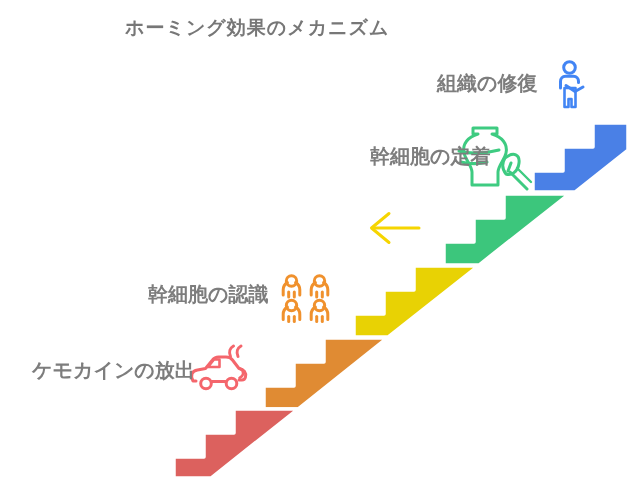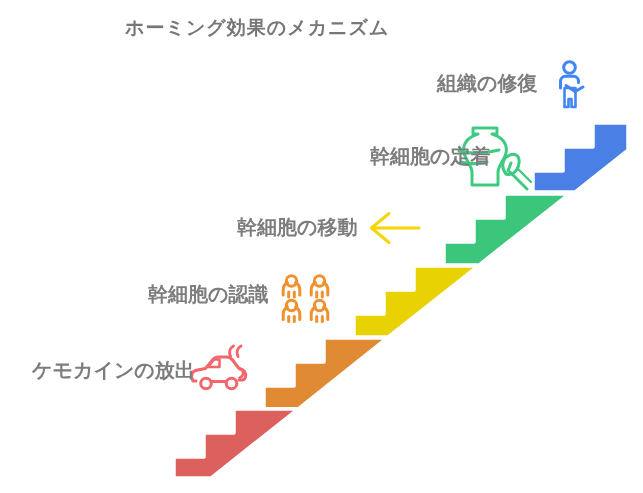--- a/index.html
+++ b/index.html
@@ -80,17 +80,16 @@
       <circle cx="231.5" cy="383.5" r="5.3"></circle>
       <path d="M214,359.5 l-6,7.5 h11.5 v-7.5 z" stroke-width="2.6"></path>
       <path d="M239.5,378 c4.5,-2 5,-7.5 0.5,-9.5" stroke-width="2.6"></path>
       <path d="M230.5,356.5 c-2,-4.5 -0.5,-8.5 3,-10.5"></path>
       <path d="M238,356.5 c-2,-4.5 -0.5,-8.5 3,-10.5"></path>
     </g>
   </svg>
 
   <div class="step-label lbl-0">組織の修復</div>
   <div class="step-label lbl-1">幹細胞の定着</div>
-  <div class="step-label lbl-2">幹細胞の移動</div>
   <div class="step-label lbl-3">幹細胞の認識</div>
   <div class="step-label lbl-4">ケモカインの放出</div>
 
 </div>
 
 </body></html>

